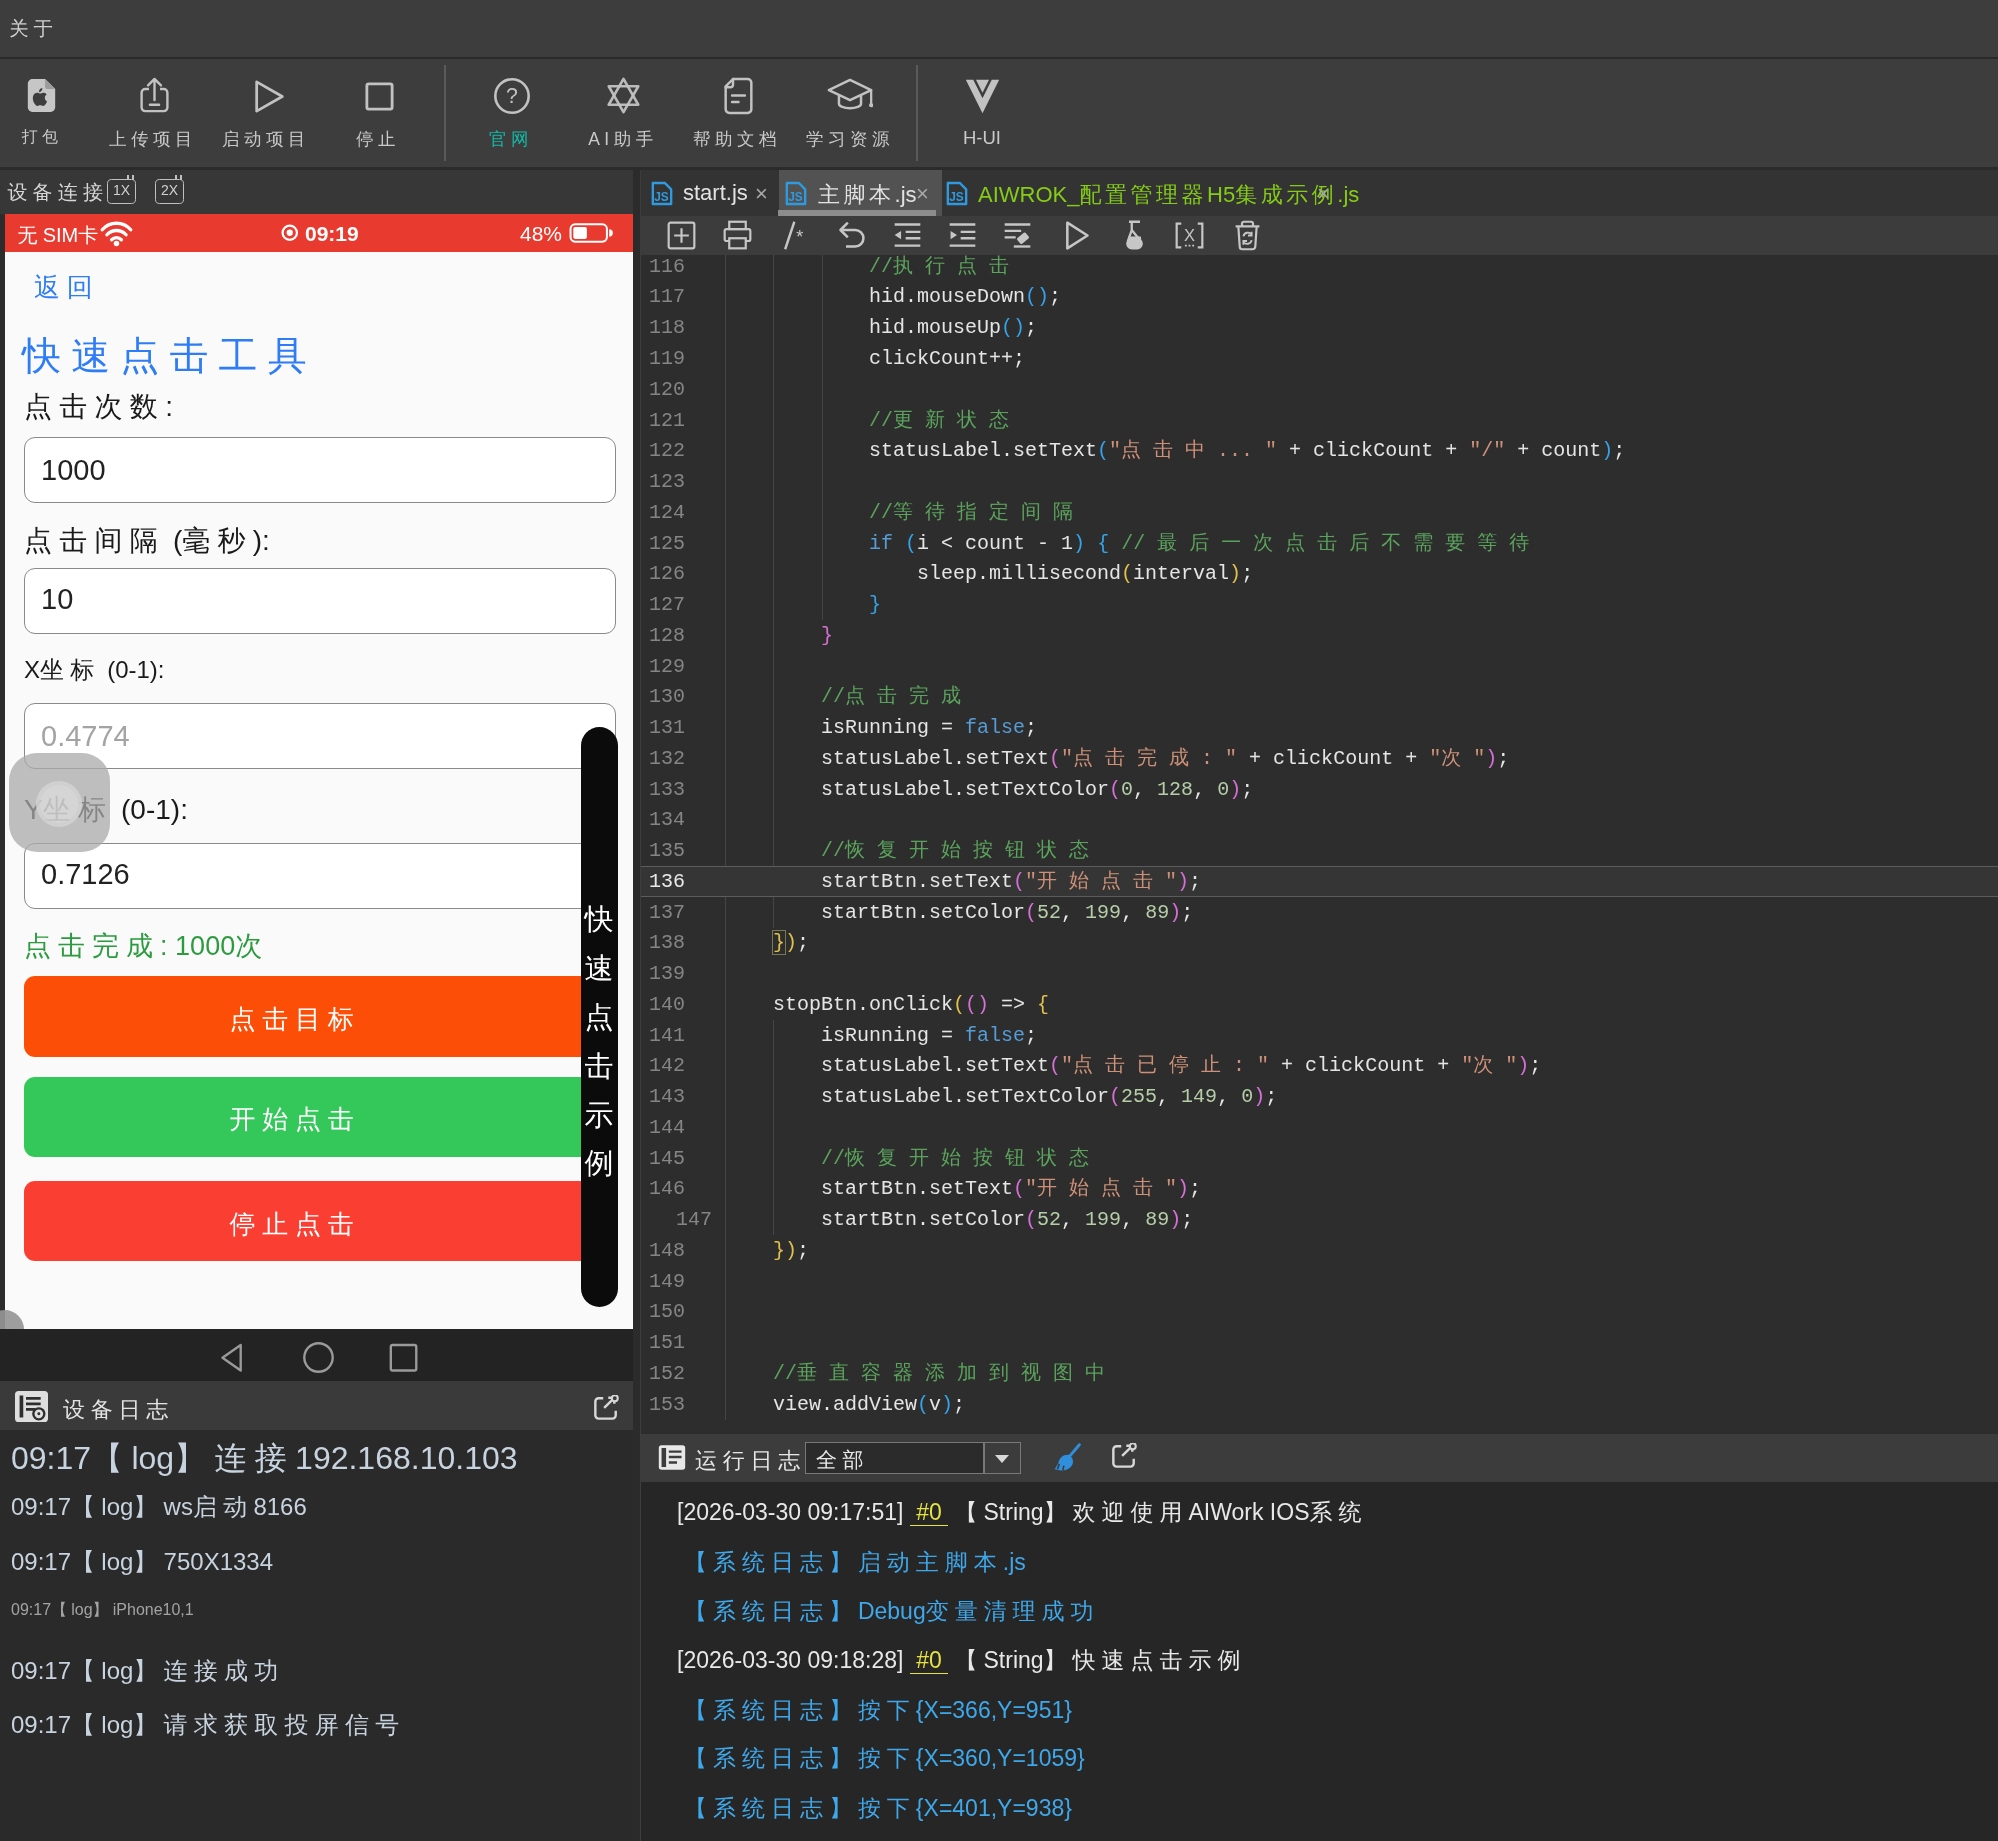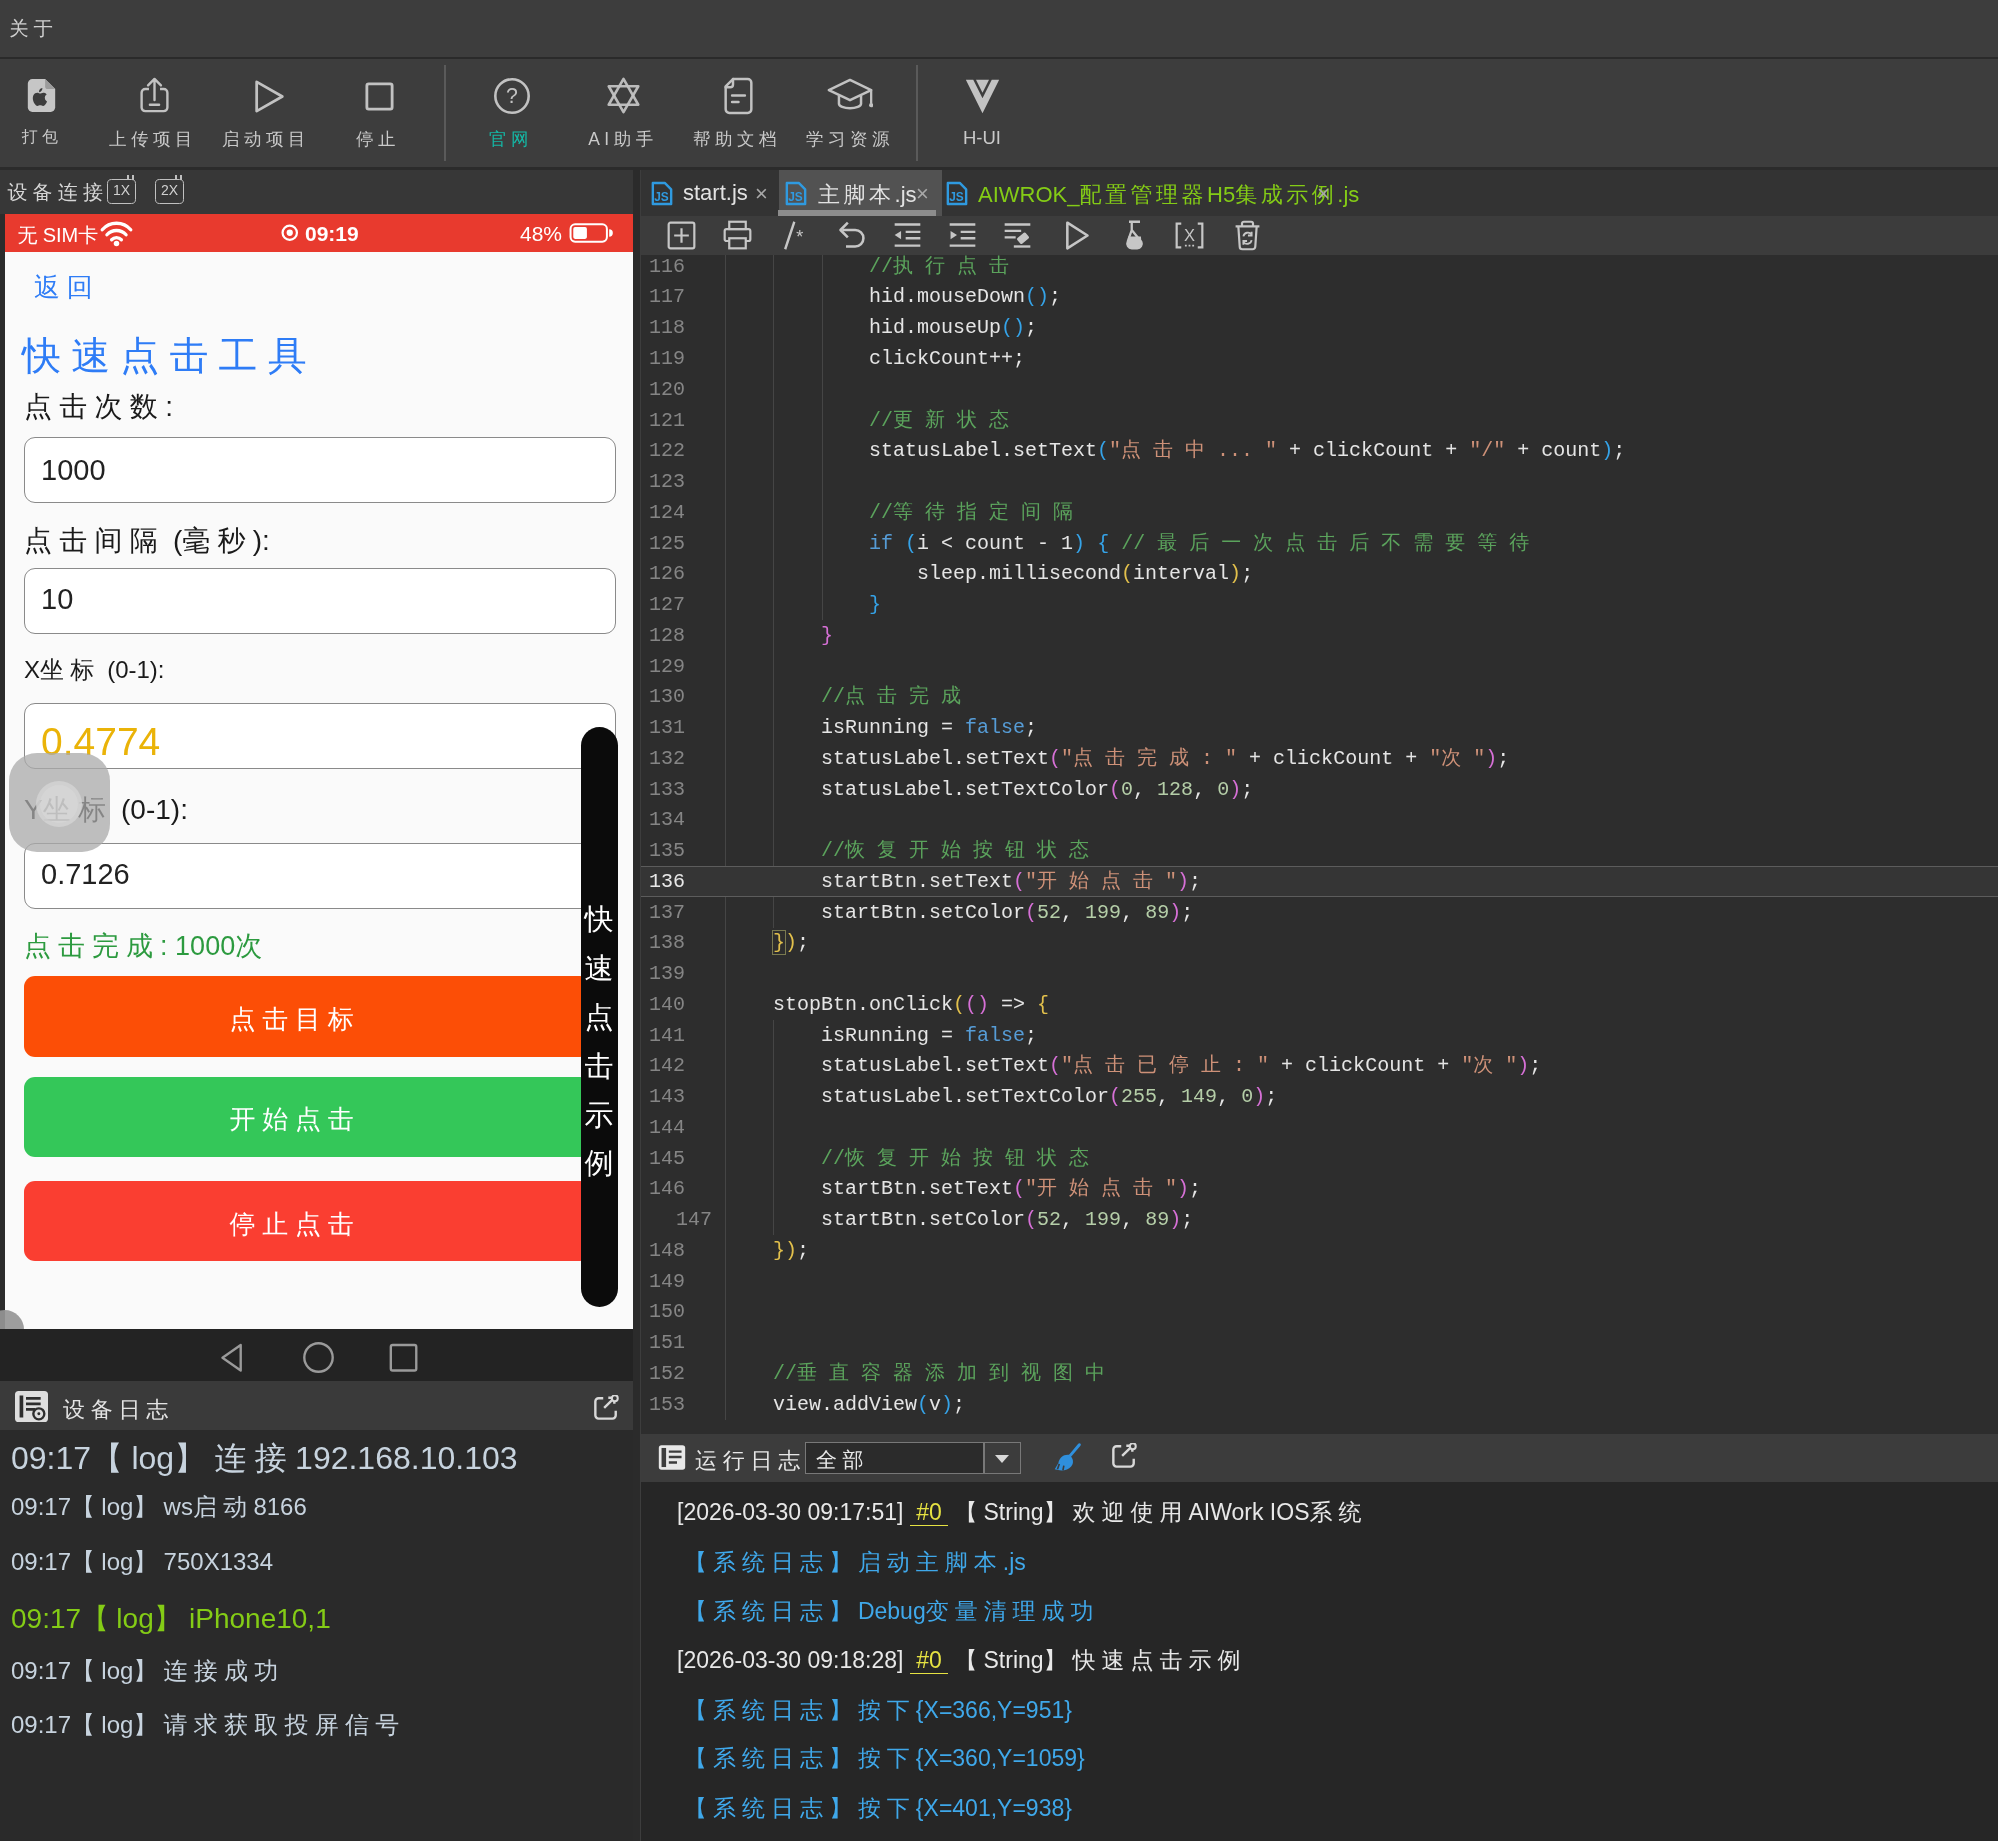--- a/index.html
+++ b/index.html
@@ -99,21 +99,21 @@
 <div class="t ck" style="left:34px;top:270px;font-size:26px;color:#2e7cf6">返回</div>
 <div class="t ck" style="left:22px;top:329px;font-size:39px;color:#2e7cf6">快速点击工具</div>
 <div class="t" style="left:24px;top:388px;font-size:28px;color:#1a1a1a"><span class="ck">点击次数</span>:</div>
 <div class="abs" style="left:24px;top:437px;width:592px;height:66px;background:#fff;border:1.8px solid #8a8a8a;border-radius:11px"></div>
 <div class="t" style="left:41px;top:454px;font-size:29px;color:#222">1000</div>
 <div class="t" style="left:24px;top:522px;font-size:28px;color:#1a1a1a"><span class="ck">点击间隔</span> (<span class="ck">毫秒</span>):</div>
 <div class="abs" style="left:24px;top:568px;width:592px;height:66px;background:#fff;border:1.8px solid #8a8a8a;border-radius:11px"></div>
 <div class="t" style="left:41px;top:583px;font-size:29px;color:#222">10</div>
 <div class="t" style="left:24px;top:654px;font-size:24px;color:#1a1a1a">X<span class="ck">坐标</span> (0-1):</div>
 <div class="abs" style="left:24px;top:703px;width:592px;height:66px;background:#fff;border:1.8px solid #8a8a8a;border-radius:11px"></div>
-<div class="t" style="left:41px;top:720px;font-size:39px;color:#eab308">0.4774</div>
+<div class="t" style="left:41px;top:720px;font-size:29px;color:#a3a3a3">0.4774</div>
 <div class="t" style="left:24px;top:791px;font-size:28px;color:#1a1a1a">Y<span class="ck">坐标</span> (0-1):</div>
 <div class="abs" style="left:24px;top:843px;width:592px;height:66px;background:#fff;border:1.8px solid #8a8a8a;border-radius:11px"></div>
 <div class="t" style="left:41px;top:858px;font-size:29px;color:#222">0.7126</div>
 <div class="t" style="left:24px;top:928px;font-size:27px;color:#2c9a3f"><span class="ck">点击完成</span>: 1000<span class="ck">次</span></div>
 <div class="abs" style="left:24px;top:976px;width:567px;height:81px;background:#fc4e06;border-radius:11px"></div>
 <div class="t ck" style="left:295px;top:1002px;font-size:26px;color:#fff;transform:translateX(-50%)">点击目标</div>
 <div class="abs" style="left:24px;top:1077px;width:567px;height:80px;background:#34c759;border-radius:11px"></div>
 <div class="t ck" style="left:295px;top:1102px;font-size:26px;color:#fff;transform:translateX(-50%)">开始点击</div>
 <div class="abs" style="left:24px;top:1181px;width:567px;height:80px;background:#fa3e31;border-radius:11px"></div>
 <div class="t ck" style="left:295px;top:1207px;font-size:26px;color:#fff;transform:translateX(-50%)">停止点击</div>
@@ -148,21 +148,21 @@
 <div class="t ck" style="left:63px;top:1395px;font-size:22px;color:#e3e3e3">设备日志</div>
 <svg style="position:absolute;left:593px;top:1395px;" width="26" height="25" viewBox="0 0 28 27">
     <path d="M11,3.5 h-5 a3.5,3.5 0 0 0 -3.5,3.5 v15 a3.5,3.5 0 0 0 3.5,3.5 h15 a3.5,3.5 0 0 0 3.5,-3.5 v-5" fill="none" stroke="#d8d8d8" stroke-width="2.6"></path>
     <path d="M12,14 L23,3 M16.5,3 h6.5 v6.5" fill="none" stroke="#d8d8d8" stroke-width="2.6" stroke-linejoin="round"></path>
     <circle cx="23.5" cy="3.5" r="3.2" fill="#3a3a3a" stroke="#d8d8d8" stroke-width="2.2"></circle>
   </svg>
 <div class="abs" style="left:0;top:1430px;width:637px;height:412px;background:#2a2a2a"></div>
 <div class="t" style="left:11px;top:1437px;font-size:32px;color:#c7d3de">09:17<span class="ck">【</span>log<span class="ck">】</span><span class="ck">连接</span>192.168.10.103</div>
 <div class="t" style="left:11px;top:1491px;font-size:24px;color:#c7d3de">09:17<span class="ck">【</span>log<span class="ck">】</span>ws<span class="ck">启动</span>8166</div>
 <div class="t" style="left:11px;top:1546px;font-size:24px;color:#c7d3de">09:17<span class="ck">【</span>log<span class="ck">】</span>750X1334</div>
-<div class="t" style="left:11px;top:1600px;font-size:28px;color:#84cc16">09:17<span class="ck">【</span>log<span class="ck">】</span>iPhone10,1</div>
+<div class="t" style="left:11px;top:1600px;font-size:16px;color:#a3a3a3">09:17<span class="ck">【</span>log<span class="ck">】</span>iPhone10,1</div>
 <div class="t" style="left:11px;top:1655px;font-size:24px;color:#c7d3de">09:17<span class="ck">【</span>log<span class="ck">】</span><span class="ck">连接成功</span></div>
 <div class="t" style="left:11px;top:1709px;font-size:24px;color:#c7d3de">09:17<span class="ck">【</span>log<span class="ck">】</span><span class="ck">请求获取投屏信号</span></div>
 <div class="abs" style="left:633px;top:170px;width:7.4px;height:1671px;background:#2b2b2b"></div>
 <div class="abs" style="left:641px;top:170px;width:1358px;height:46px;background:#333333"></div>
 <svg style="position:absolute;left:651px;top:181px;" width="22" height="25" viewBox="0 0 24 27">
     <path d="M2,25 V2 H15 L22,9 V25 Z" fill="none" stroke="#2f9ae0" stroke-width="2.6" stroke-linejoin="round"></path>
     <text x="3.5" y="22" font-size="13" font-weight="bold" font-family="Liberation Sans" fill="#2f9ae0">JS</text>
   </svg>
 <div class="t" style="left:683px;top:180px;font-size:22px;color:#e2e2e2">start.js</div>
 <div class="t" style="left:755px;top:181px;font-size:22px;color:#a8a8a8">×</div>

